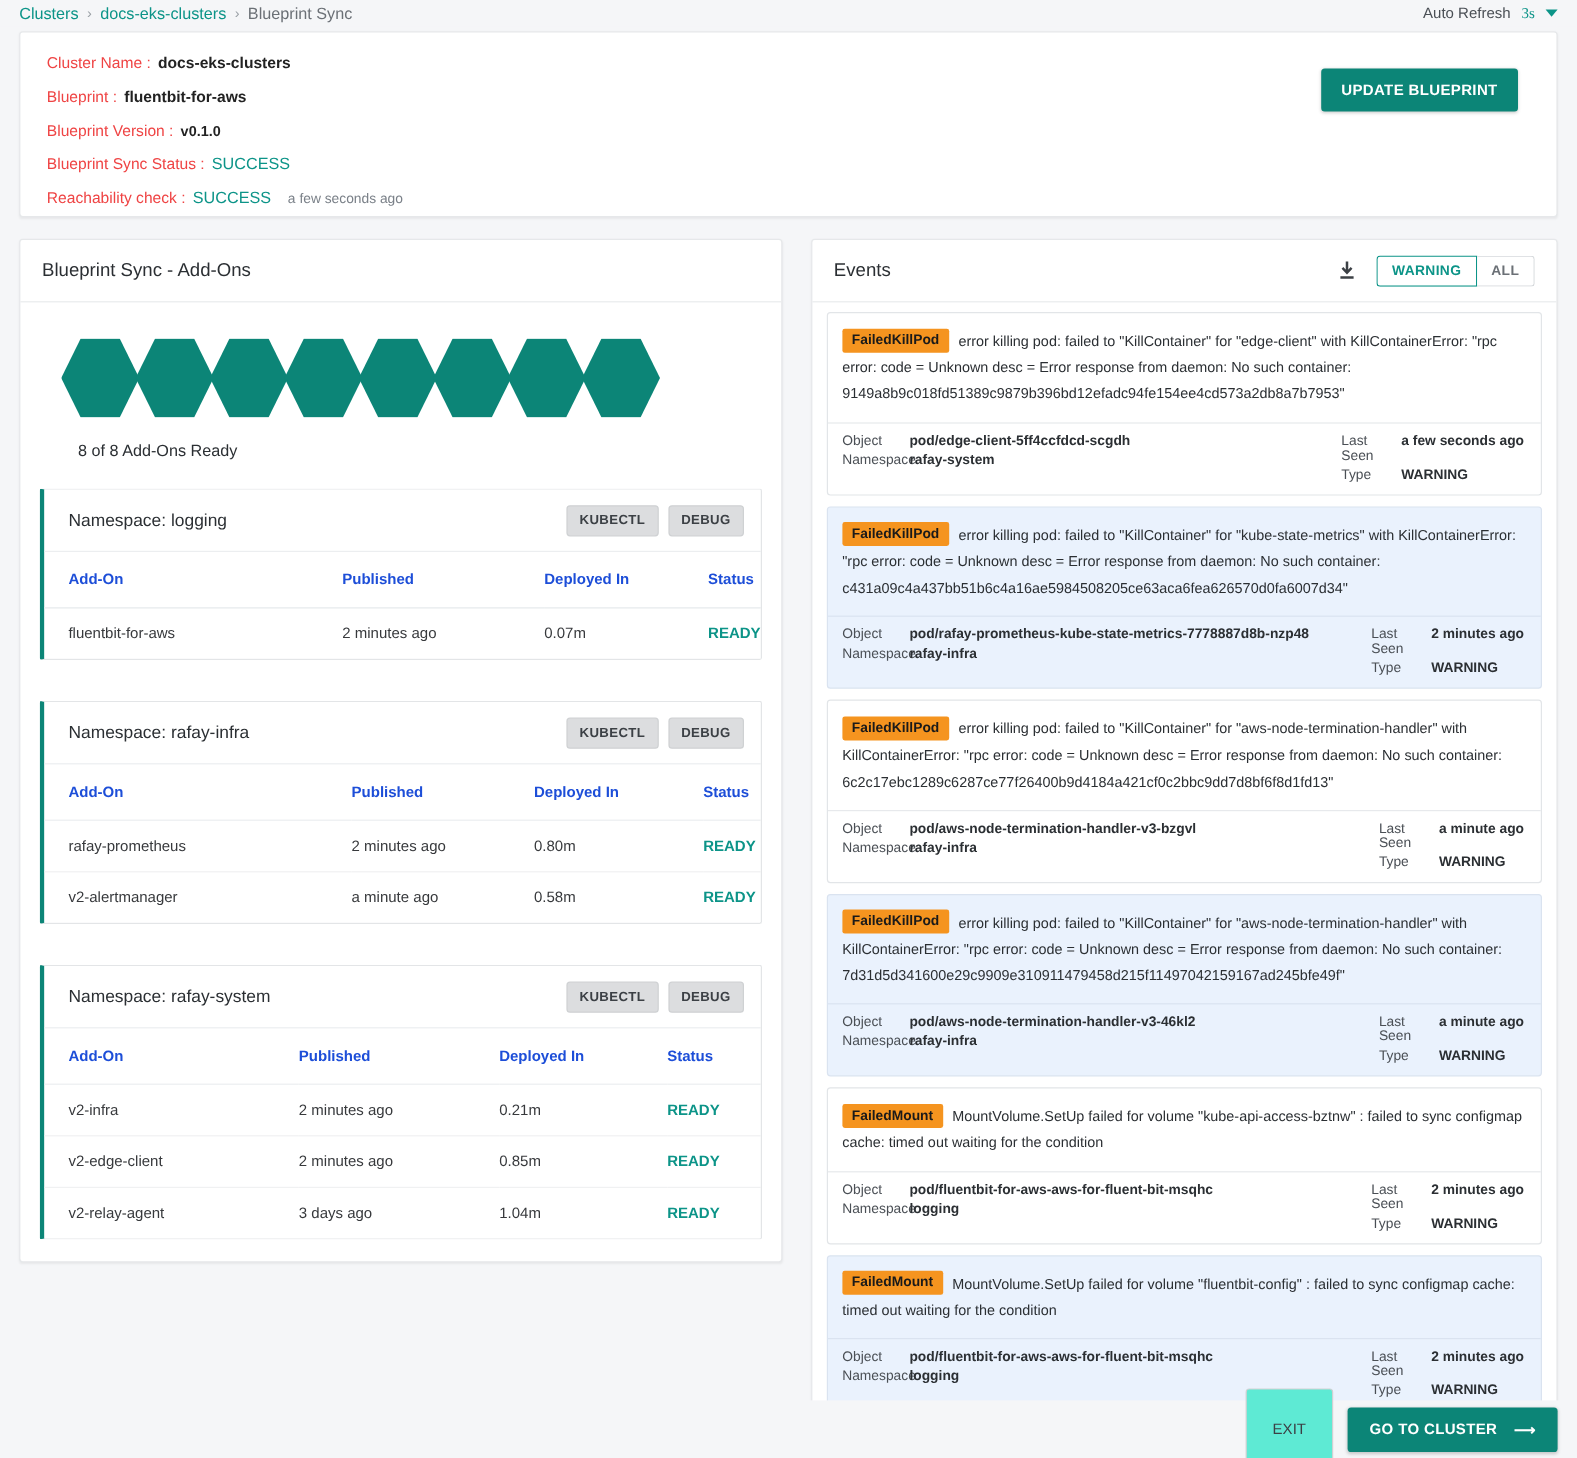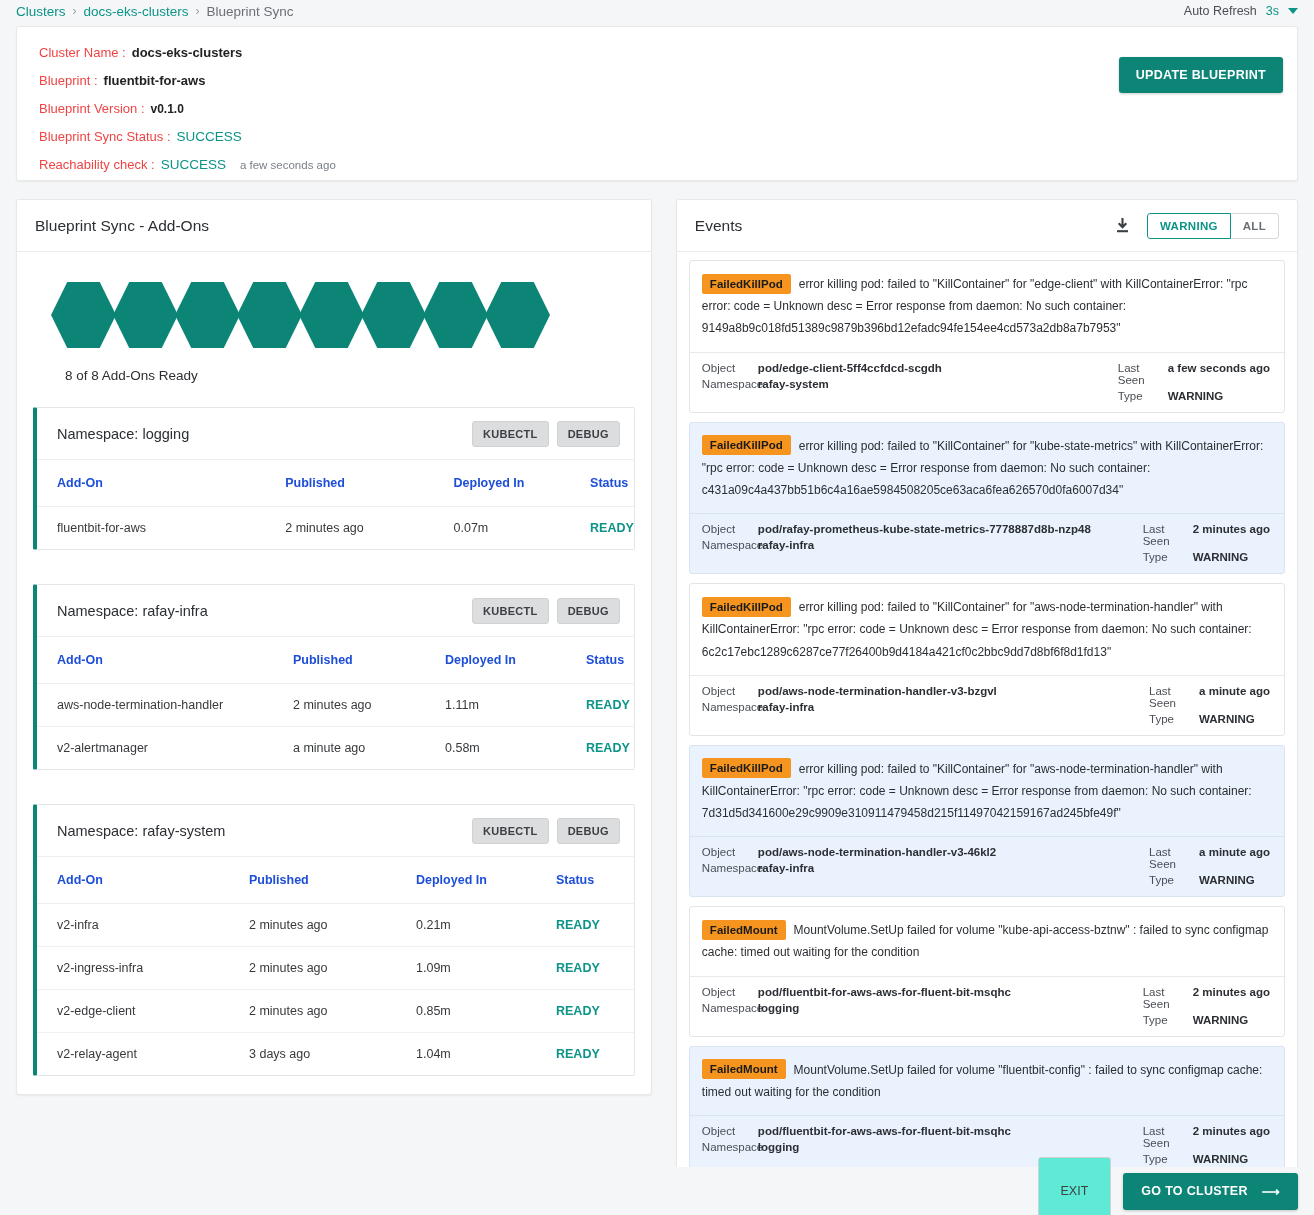--- a/index.html
+++ b/index.html
@@ -19,21 +19,21 @@
     display: flex; align-items: center;
     padding: 0 16px 0 16px;
     background: #f5f6f8;
   }
   .crumbs { display: flex; align-items: center; font-size: 13.5px; }
   .crumb-link { color: #0c9488; cursor: pointer; }
   .crumb-sep { color: #9aa0a6; margin: 0 7px; font-size: 12px; }
   .crumb-current { color: #6b7076; }
   .topbar-right { margin-left: auto; display: flex; align-items: center; gap: 9px; font-size: 12.5px; }
   .auto-refresh-label { color: #4a4f55; }
-  .auto-refresh-value { color: #0c9488; }
+  .auto-refresh-value { color: #0c9488; font-family: Liberation Serif, serif; }
   .chev {
     width: 0; height: 0; border-left: 5px solid transparent; border-right: 5px solid transparent;
     border-top: 6px solid #0c9488; cursor: pointer;
   }
 
   
   .summary-card {
     margin: 4px 16px 0 16px;
     background: #fff;
     border: 1px solid #e6e8ea;
@@ -44,21 +44,21 @@
     height: 155px;
   }
   .sum-row { display: flex; align-items: baseline; margin-bottom: 13px; font-size: 13px; }
   .sum-row:last-child { margin-bottom: 0; }
   .sum-label { color: #ef4444; }
   .sum-value { color: #222; font-weight: bold; margin-left: 6px; font-size: 13px; }
   .sum-value.small { font-weight: bold; font-size: 12px; }
   .sum-value.success { color: #0c9488; font-weight: normal; font-size: 13.5px; }
   .sum-sub { color: #7a8088; font-size: 11.5px; margin-left: 14px; }
   .btn-primary {
-    position: absolute; right: 14px; top: 30px;
+    position: absolute; right: 32px; top: 30px;
     background: #0c8577; color: #fff; border: none; border-radius: 3px;
     padding: 11px 17px; font-size: 12.5px; font-weight: bold; letter-spacing: .3px;
     cursor: pointer; box-shadow: 0 1px 3px rgba(0,0,0,.2);
   }
 
   
   .cols { display: flex; gap: 24px; margin: 18px 16px 0 16px; }
   .col-left { width: 649px; }
   .col-right { width: 635px; }
   .panel {
@@ -276,23 +276,23 @@
                 <thead>
                   <tr>
                     <th class="c1">Add-On</th>
                     <th class="c2">Published</th>
                     <th class="c3">Deployed In</th>
                     <th class="c4">Status</th>
                   </tr>
                 </thead>
                 <tbody>
                   <tr>
-                    <td class="c1">aws-node-termination-handler</td>
+                    <td class="c1">rafay-prometheus</td>
                     <td class="c2">2 minutes ago</td>
-                    <td class="c3">1.11m</td>
+                    <td class="c3">0.80m</td>
                     <td class="c4"><span class="status-ready">READY</span></td>
                   </tr>
                   <tr>
                     <td class="c1">v2-alertmanager</td>
                     <td class="c2">a minute ago</td>
                     <td class="c3">0.58m</td>
                     <td class="c4"><span class="status-ready">READY</span></td>
                   </tr>
                 </tbody>
               </table>
@@ -312,26 +312,20 @@
                     <th class="c2">Published</th>
                     <th class="c3">Deployed In</th>
                     <th class="c4">Status</th>
                   </tr>
                 </thead>
                 <tbody>
                   <tr>
                     <td class="c1">v2-infra</td>
                     <td class="c2">2 minutes ago</td>
                     <td class="c3">0.21m</td>
-                    <td class="c4"><span class="status-ready">READY</span></td>
-                  </tr>
-                  <tr>
-                    <td class="c1">v2-ingress-infra</td>
-                    <td class="c2">2 minutes ago</td>
-                    <td class="c3">1.09m</td>
                     <td class="c4"><span class="status-ready">READY</span></td>
                   </tr>
                   <tr>
                     <td class="c1">v2-edge-client</td>
                     <td class="c2">2 minutes ago</td>
                     <td class="c3">0.85m</td>
                     <td class="c4"><span class="status-ready">READY</span></td>
                   </tr>
                   <tr>
                     <td class="c1">v2-relay-agent</td>

